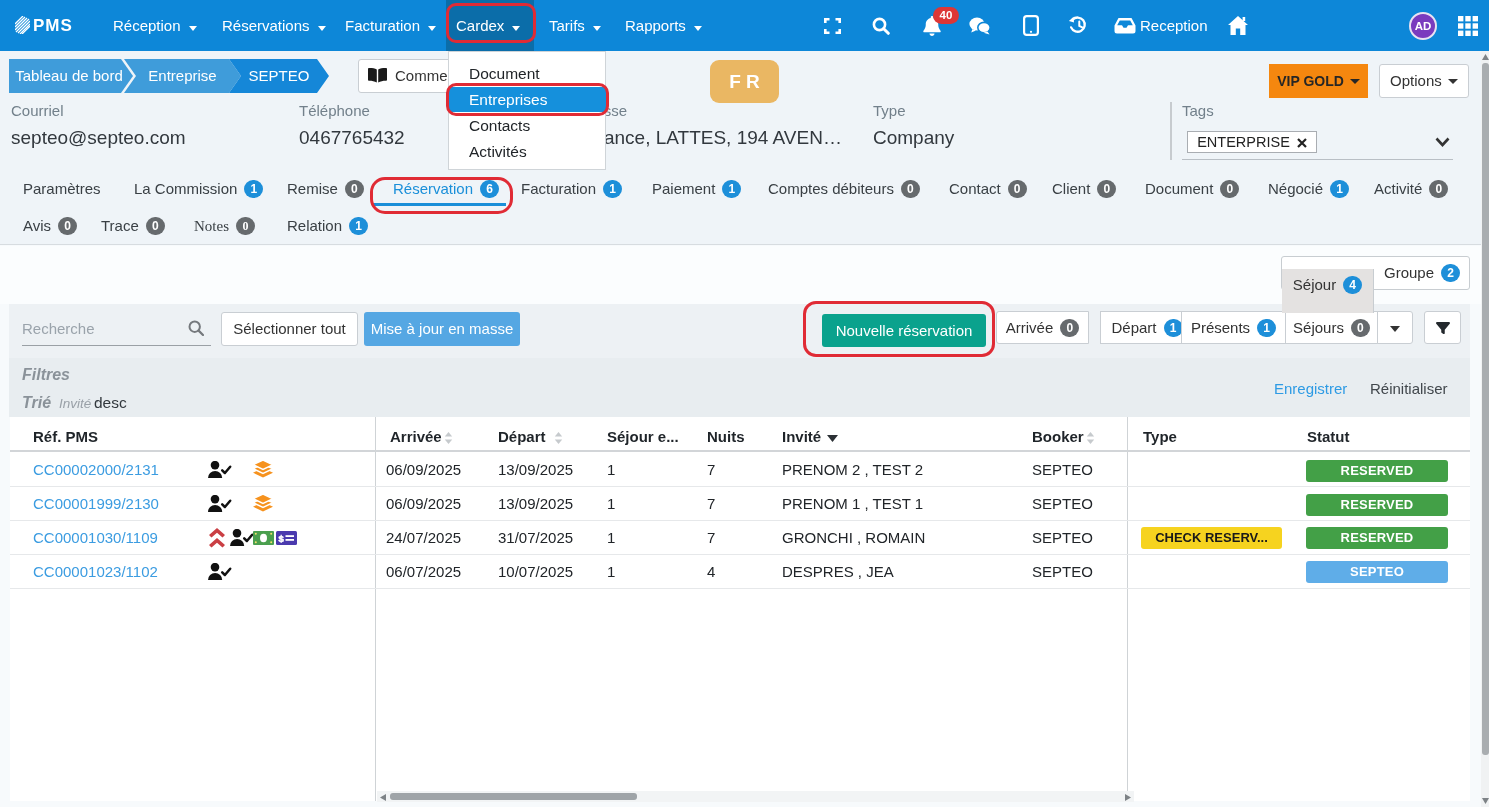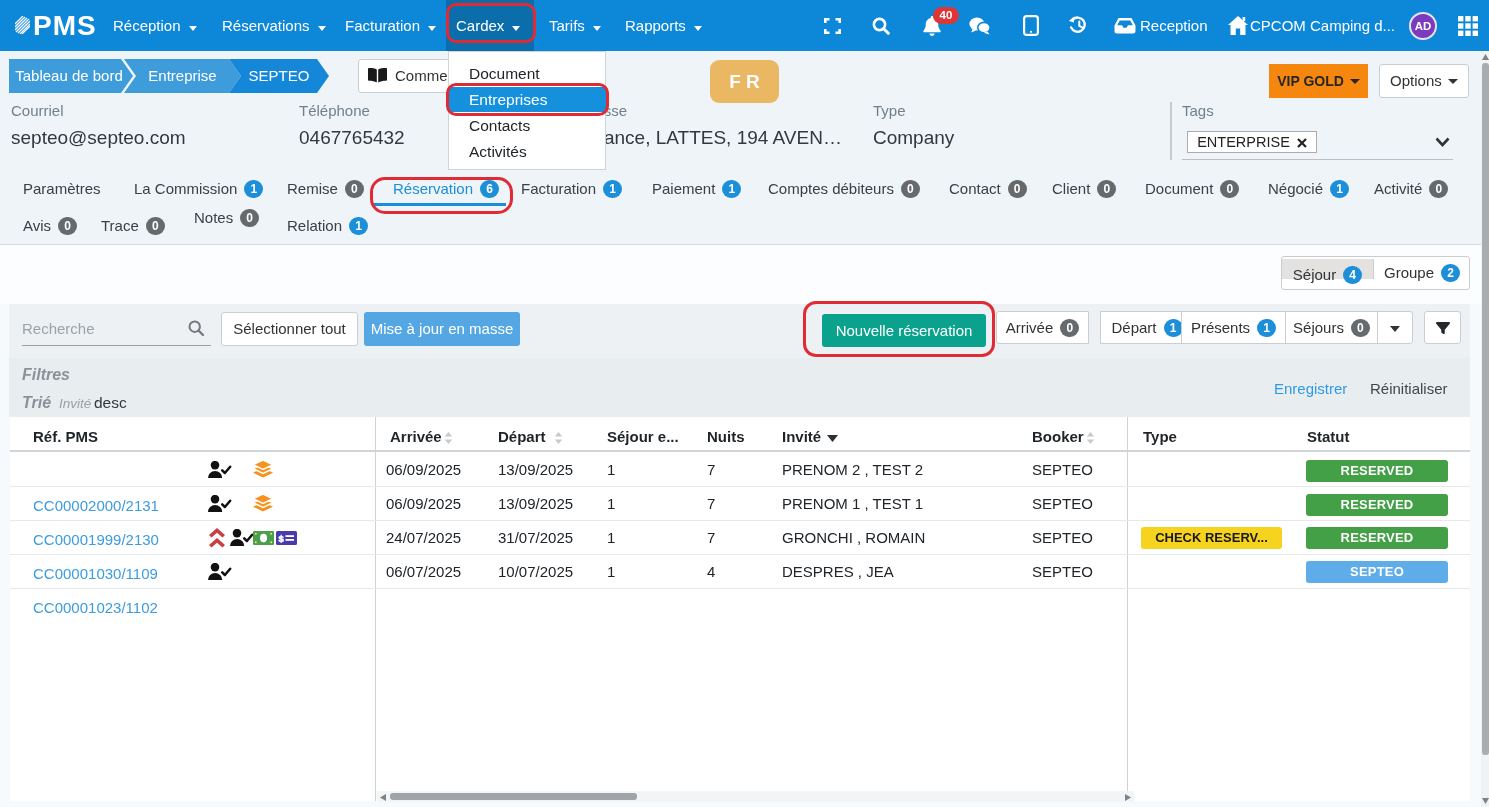--- a/index.html
+++ b/index.html
@@ -19,39 +19,39 @@
 .tab { position:absolute; font-size:15px; color:#3a4045; white-space:nowrap; }
 .badge { display:inline-block; min-width:19px; height:18px; border-radius:9px; color:#fff; font-size:12px; font-weight:bold; line-height:18px; text-align:center; padding:0 5px; vertical-align:1px; margin-left:7px;}
 .bb { background:#1d8fd9; }
 .bg { background:#666a6d; }
 
 .btn { position:absolute; border:1px solid #c9ced3; background:#fff; border-radius:3px; font-size:15px; color:#333; text-align:center; }
 .redbox { position:absolute; border:3px solid #e02b35; border-radius:14px; z-index:60; }
 
 .th { position:absolute; font-weight:bold; font-size:15px; color:#1f2429; white-space:nowrap;}
 .td { position:absolute; font-size:15px; color:#212529; white-space:nowrap;}
-.tlink { color:#3b9ce1;margin-top:36px; }
+.tlink { color:#3b9ce1; }
 .statut { position:absolute; width:142px; height:22px; border-radius:3px; color:#fff; font-weight:bold; font-size:13px; text-align:center; line-height:22px; letter-spacing:0.2px;}
 </style>
 </head>
 <body>
 <div id="stage">
   <div id="nav">
     <svg class="abs" style="left:15px;top:16px" width="15" height="18" viewBox="0 0 15 18">
       <g stroke="#fff" stroke-width="1.3">
         <line x1="0" y1="8" x2="8" y2="0"></line>
           <line x1="0" y1="11" x2="10" y2="1"></line>
         <line x1="0" y1="14" x2="12" y2="2"></line>
           <line x1="1" y1="16" x2="14" y2="3"></line>
         <line x1="3" y1="17" x2="15" y2="5"></line>
           <line x1="5" y1="18" x2="15" y2="8"></line>
         <line x1="7" y1="18" x2="15" y2="10"></line>
       </g>
     </svg>
-    <div class="navitem" style="left:33px; font-size:28px; font-weight:bold; letter-spacing:1px;">PMS</div>
+    <div class="navitem" style="left:33px; font-size:17px; font-weight:bold; letter-spacing:1px;">PMS</div>
     <div class="navitem" style="left:113px;">Réception<span class="caret-w"></span></div>
     <div class="navitem" style="left:222px;">Réservations<span class="caret-w"></span></div>
     <div class="navitem" style="left:345px;">Facturation<span class="caret-w"></span></div>
     <div class="abs" style="left:446px;top:0;width:88px;height:51px;background:#0b6da9;"></div>
     <div class="navitem" style="left:456px;">Cardex<span class="caret-w"></span></div>
     <div class="navitem" style="left:549px;">Tarifs<span class="caret-w"></span></div>
     <div class="navitem" style="left:625px;">Rapports<span class="caret-w"></span></div>
 
     <svg class="abs" style="left:824px;top:18px" width="17" height="16" viewBox="0 0 17 16">
       <g stroke="#fff" stroke-width="2.6" fill="none">
@@ -95,21 +95,20 @@
     <svg class="abs" style="left:1114px;top:18px" width="22" height="16" viewBox="0 0 22 16">
       <path fill="#fff" d="M4.5 0 H17.5 L21.5 7.5 V13 a2.5 2.5 0 0 1 -2.5 2.5 H3 A2.5 2.5 0 0 1 0.5 13 V7.5 Z"></path>
       <path fill="#0d87d8" d="M3.2 7.2 L5.8 2.4 H16.2 L18.8 7.2 H14 L12.5 9.7 H9.5 L8 7.2 Z"></path>
     </svg>
     <div class="navitem" style="left:1140px;">Reception</div>
 
     <svg class="abs" style="left:1228px;top:16px" width="20" height="19" viewBox="0 0 20 19">
       <path fill="#fff" d="M10 0 L20 9 H17.5 V19 H12.2 V12.5 H7.8 V19 H2.5 V9 H0 Z"></path>
       <rect x="14.6" y="1" width="2.6" height="4" fill="#fff"></rect>
     </svg>
-    <div class="navitem" style="left:1250px;">CPCOM Camping d...</div>
 
     <div class="abs" style="left:1409px;top:12px;width:28px;height:28px;border-radius:50%;background:#7a3bbe;border:2px solid #e8e2f2;color:#fff;font-size:11.5px;font-weight:bold;text-align:center;line-height:24px;">AD</div>
 
     <svg class="abs" style="left:1458px;top:16px" width="20" height="20" viewBox="0 0 20 20">
       <g fill="#fff">
         <rect x="0" y="0" width="5.4" height="5.4"></rect>
           <rect x="7.3" y="0" width="5.4" height="5.4"></rect>
           <rect x="14.6" y="0" width="5.4" height="5.4"></rect>
         <rect x="0" y="7.3" width="5.4" height="5.4"></rect>
           <rect x="7.3" y="7.3" width="5.4" height="5.4"></rect>
@@ -167,26 +166,26 @@
     <div class="tab" style="left:652px;top:129px;">Paiement<span class="badge bb">1</span></div>
     <div class="tab" style="left:768px;top:129px;">Comptes débiteurs<span class="badge bg">0</span></div>
     <div class="tab" style="left:949px;top:129px;">Contact<span class="badge bg">0</span></div>
     <div class="tab" style="left:1052px;top:129px;">Client<span class="badge bg">0</span></div>
     <div class="tab" style="left:1145px;top:129px;">Document<span class="badge bg">0</span></div>
     <div class="tab" style="left:1268px;top:129px;">Négocié<span class="badge bb">1</span></div>
     <div class="tab" style="left:1374px;top:129px;">Activité<span class="badge bg">0</span></div>
 
     <div class="tab" style="left:23px;top:166px;">Avis<span class="badge bg">0</span></div>
     <div class="tab" style="left:101px;top:166px;">Trace<span class="badge bg">0</span></div>
-    <div class="tab" style="left:194px;top:158px;">Notes<span class="badge bg">0</span></div>
+    <div class="tab" style="left:194px;top:166px;font-family:Liberation Serif, serif;">Notes<span class="badge bg">0</span></div>
     <div class="tab" style="left:287px;top:166px;">Relation<span class="badge bb">1</span></div>
   </div>
 
   <div class="abs" style="left:1281px;top:256px;width:189px;height:34px;border:1px solid #c8cdd1;border-radius:3px;background:#fff;font-size:15px;color:#333;z-index:5;">
-    <div class="abs" style="left:0;top:2px;width:92px;height:20px;background:#e4e2e1;border-right:1px solid #c8cdd1;text-align:center;line-height:32px;">Séjour<span class="badge bb">4</span></div>
+    <div class="abs" style="left:0;top:12px;width:92px;height:44px;background:#e4e2e1;border-right:1px solid #c8cdd1;text-align:center;line-height:32px;">Séjour<span class="badge bb">4</span></div>
     <div class="abs" style="left:93px;top:0;width:94px;height:32px;text-align:center;line-height:32px;">Groupe<span class="badge bb">2</span></div>
   </div>
 
   <div class="abs" style="left:9px;top:304px;width:1461px;height:54px;background:#edf1f4;"></div>
   <div class="abs" style="left:22px;top:320px;font-size:15px;color:#9aa3ab;">Recherche</div>
   <div class="abs" style="left:22px;top:345px;width:189px;height:1px;background:#9aa0a5;"></div>
   <svg class="abs" style="left:188px;top:320px" width="16" height="16" viewBox="0 0 16 16">
     <circle cx="6.7" cy="6.7" r="5.2" fill="none" stroke="#75797d" stroke-width="2"></circle>
     <line x1="10.6" y1="10.6" x2="15" y2="15" stroke="#75797d" stroke-width="2.2" stroke-linecap="round"></line>
   </svg>

